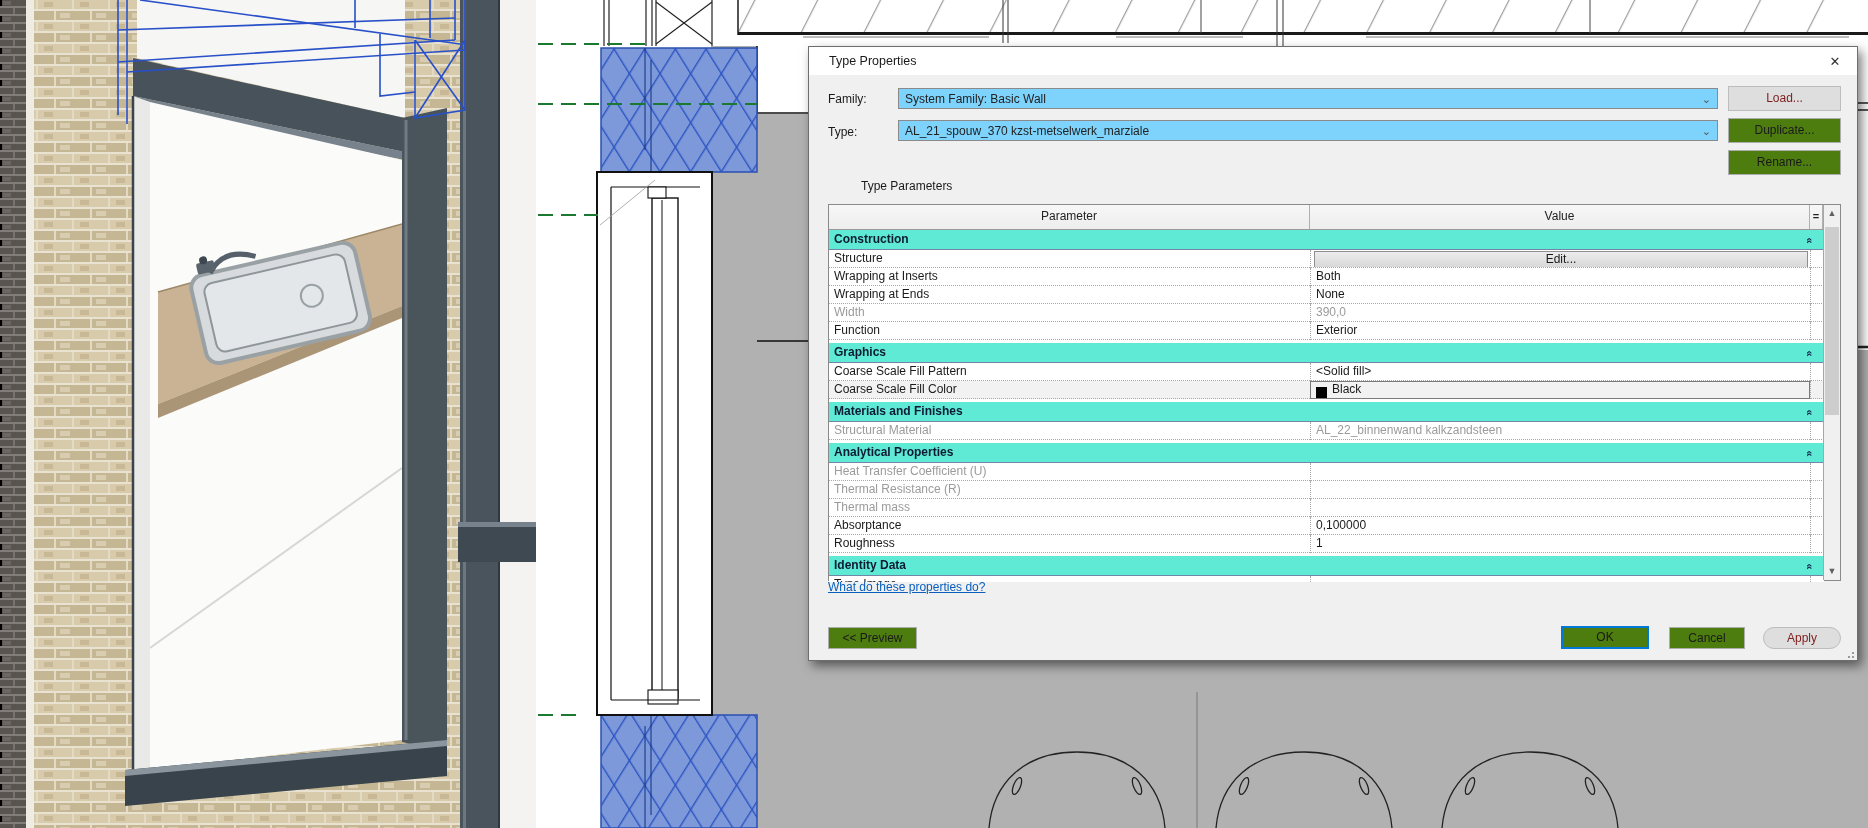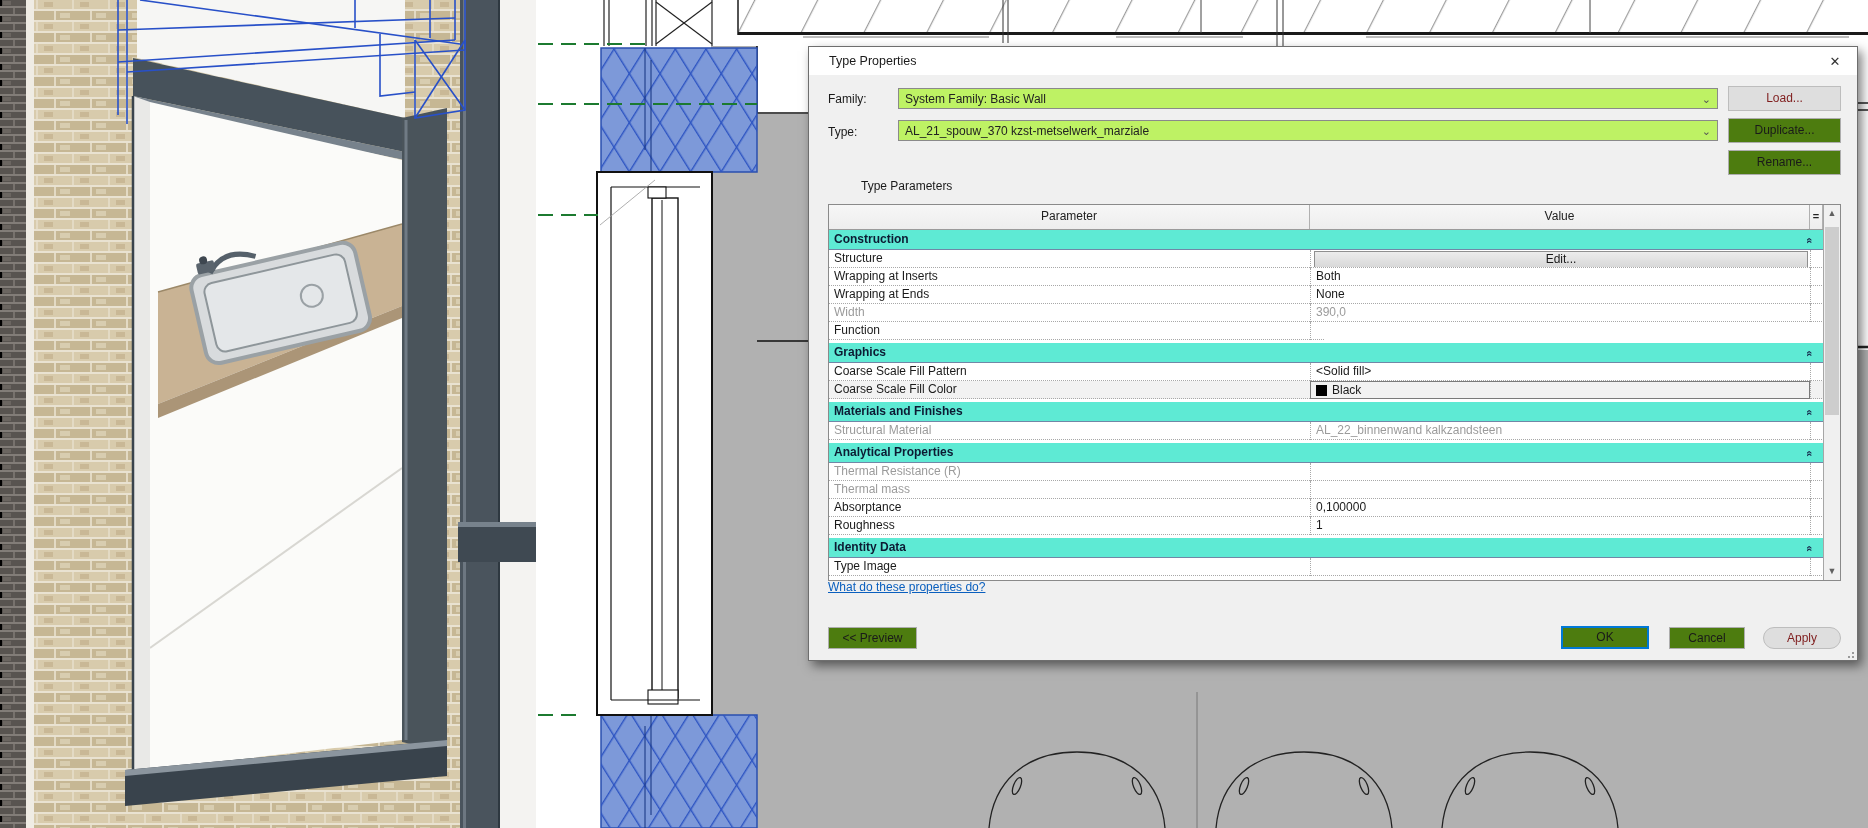--- a/index.html
+++ b/index.html
@@ -8,21 +8,21 @@
   #canvas{position:absolute;left:0;top:0;width:1868px;height:828px;}
   
   .dialog{position:absolute;left:808px;top:46px;width:1048px;height:613px;
           background:#f0f0f0;border:1px solid #6e6e6e;
           box-shadow:4px 5px 10px rgba(0,0,0,.5);z-index:10;font-size:12px;color:#1a1a1a;}
   .titlebar{position:absolute;left:0;top:0;right:0;height:28px;background:#ffffff;}
   .title{position:absolute;left:20px;top:7px;font-size:12.5px;}
   .closebtn{position:absolute;right:8px;top:4px;width:28px;height:21px;text-align:center;
             line-height:21px;font-size:13px;color:#333;cursor:pointer;}
   .lbl{position:absolute;color:#1a1a1a;}
-  .combo{position:absolute;height:21px;background:#bef264;border:1px solid #8a8a8a;
+  .combo{position:absolute;height:21px;background:#7dd3fc;border:1px solid #8a8a8a;
          line-height:20px;padding-left:6px;box-sizing:border-box;color:#222;}
   .combo .chev{position:absolute;right:6px;top:0;color:#555;font-size:11px;line-height:20px;}
   .btn{position:absolute;background:#4d7c0f;border:1px solid #adadad;text-align:center;
        font-size:12px;color:#1a1a1a;box-sizing:border-box;}
   .btn.disabled{color:#7f1d1d;background:#dedede;border-color:#bdbdbd;}
   .btn.def{border:2px solid #0078d7;}
   
   .ptable{position:absolute;left:19px;top:157px;width:1013px;height:377px;
           border:1px solid #8a8a8a;background:#fff;box-sizing:border-box;}
   .phead{display:flex;height:24px;background:#f1f1f1;border-bottom:1px solid #9a9a9a;}
@@ -38,21 +38,21 @@
   .prow.disabled{color:#9b9b9b;}
   .prow.gap{height:3px;background:#fff;}
   .secrow{display:flex;height:19px;line-height:18px;background:#5eead4;
           border-bottom:1px solid #7187a7;font-weight:bold;color:#0c1b33;font-size:12px;}
   .secrow .sp{width:967px;padding-left:5px;}
   .secrow .chev2{width:28px;color:#17294d;font-size:11px;letter-spacing:-2px;
                  transform:rotate(90deg);transform-origin:50% 50%;text-align:center;line-height:19px;}
   .editbtn{margin:1px 2px;height:15px;flex:1;background:linear-gradient(#ececec,#d8d8d8);
            border:1px solid #8f8f8f;text-align:center;line-height:14px;font-size:12px;}
   .prow.sel{background:#f2f2f2;}
-  .prow.sel .c.v{border:1px solid #7a7a7a;background:#f2f2f2;display:flex;align-items:center;}
+  .prow.sel .c.v{border:1px solid #7a7a7a;background:#f2f2f2;display:flex;align-items:flex-end;}
   .swatch{display:inline-block;width:11px;height:11px;background:#000;margin-right:5px;}
   
   .vscroll{position:absolute;right:0;top:0;bottom:0;width:17px;background:#f0f0f0;
            border-left:1px solid #a6a6a6;box-sizing:border-box;}
   .varrow{position:absolute;left:0;width:16px;height:17px;text-align:center;line-height:16px;
           font-size:9px;color:#606060;background:#f0f0f0;}
   .vthumb{position:absolute;left:1px;top:22px;width:14px;height:188px;background:#cdcdcd;}
   .link{position:absolute;left:19px;top:533px;color:#0a5fbe;font-size:12px;}
   .grip{position:absolute;right:3px;bottom:2px;width:10px;height:10px;}
   .grip i{position:absolute;width:2px;height:2px;background:#9a9a9a;}
@@ -314,20 +314,21 @@
           <div class="c v">None</div>
           <div class="c e"></div>
         </div>
         <div class="prow disabled">
           <div class="c p">Width</div>
           <div class="c v">390,0</div>
           <div class="c e"></div>
         </div>
         <div class="prow">
           <div class="c p">Function</div>
+          <div class="c v">Exterior</div>
           <div class="c e"></div>
         </div>
         <div class="prow gap"></div>
         <div class="secrow">
           <div class="sp">Graphics</div>
           <div class="chev2">«</div>
         </div>
         <div class="prow">
           <div class="c p">Coarse Scale Fill Pattern</div>
           <div class="c v">&lt;Solid fill&gt;</div>
@@ -348,20 +349,25 @@
         </div>
         <div class="prow disabled">
           <div class="c p">Structural Material</div>
           <div class="c v">AL_22_binnenwand kalkzandsteen</div>
           <div class="c e"></div>
         </div>
         <div class="prow gap"></div>
         <div class="secrow">
           <div class="sp">Analytical Properties</div>
           <div class="chev2">«</div>
+        </div>
+        <div class="prow disabled">
+          <div class="c p">Heat Transfer Coefficient (U)</div>
+          <div class="c v"></div>
+          <div class="c e"></div>
         </div>
         <div class="prow disabled">
           <div class="c p">Thermal Resistance (R)</div>
           <div class="c v"></div>
           <div class="c e"></div>
         </div>
         <div class="prow disabled">
           <div class="c p">Thermal mass</div>
           <div class="c v"></div>
           <div class="c e"></div>

